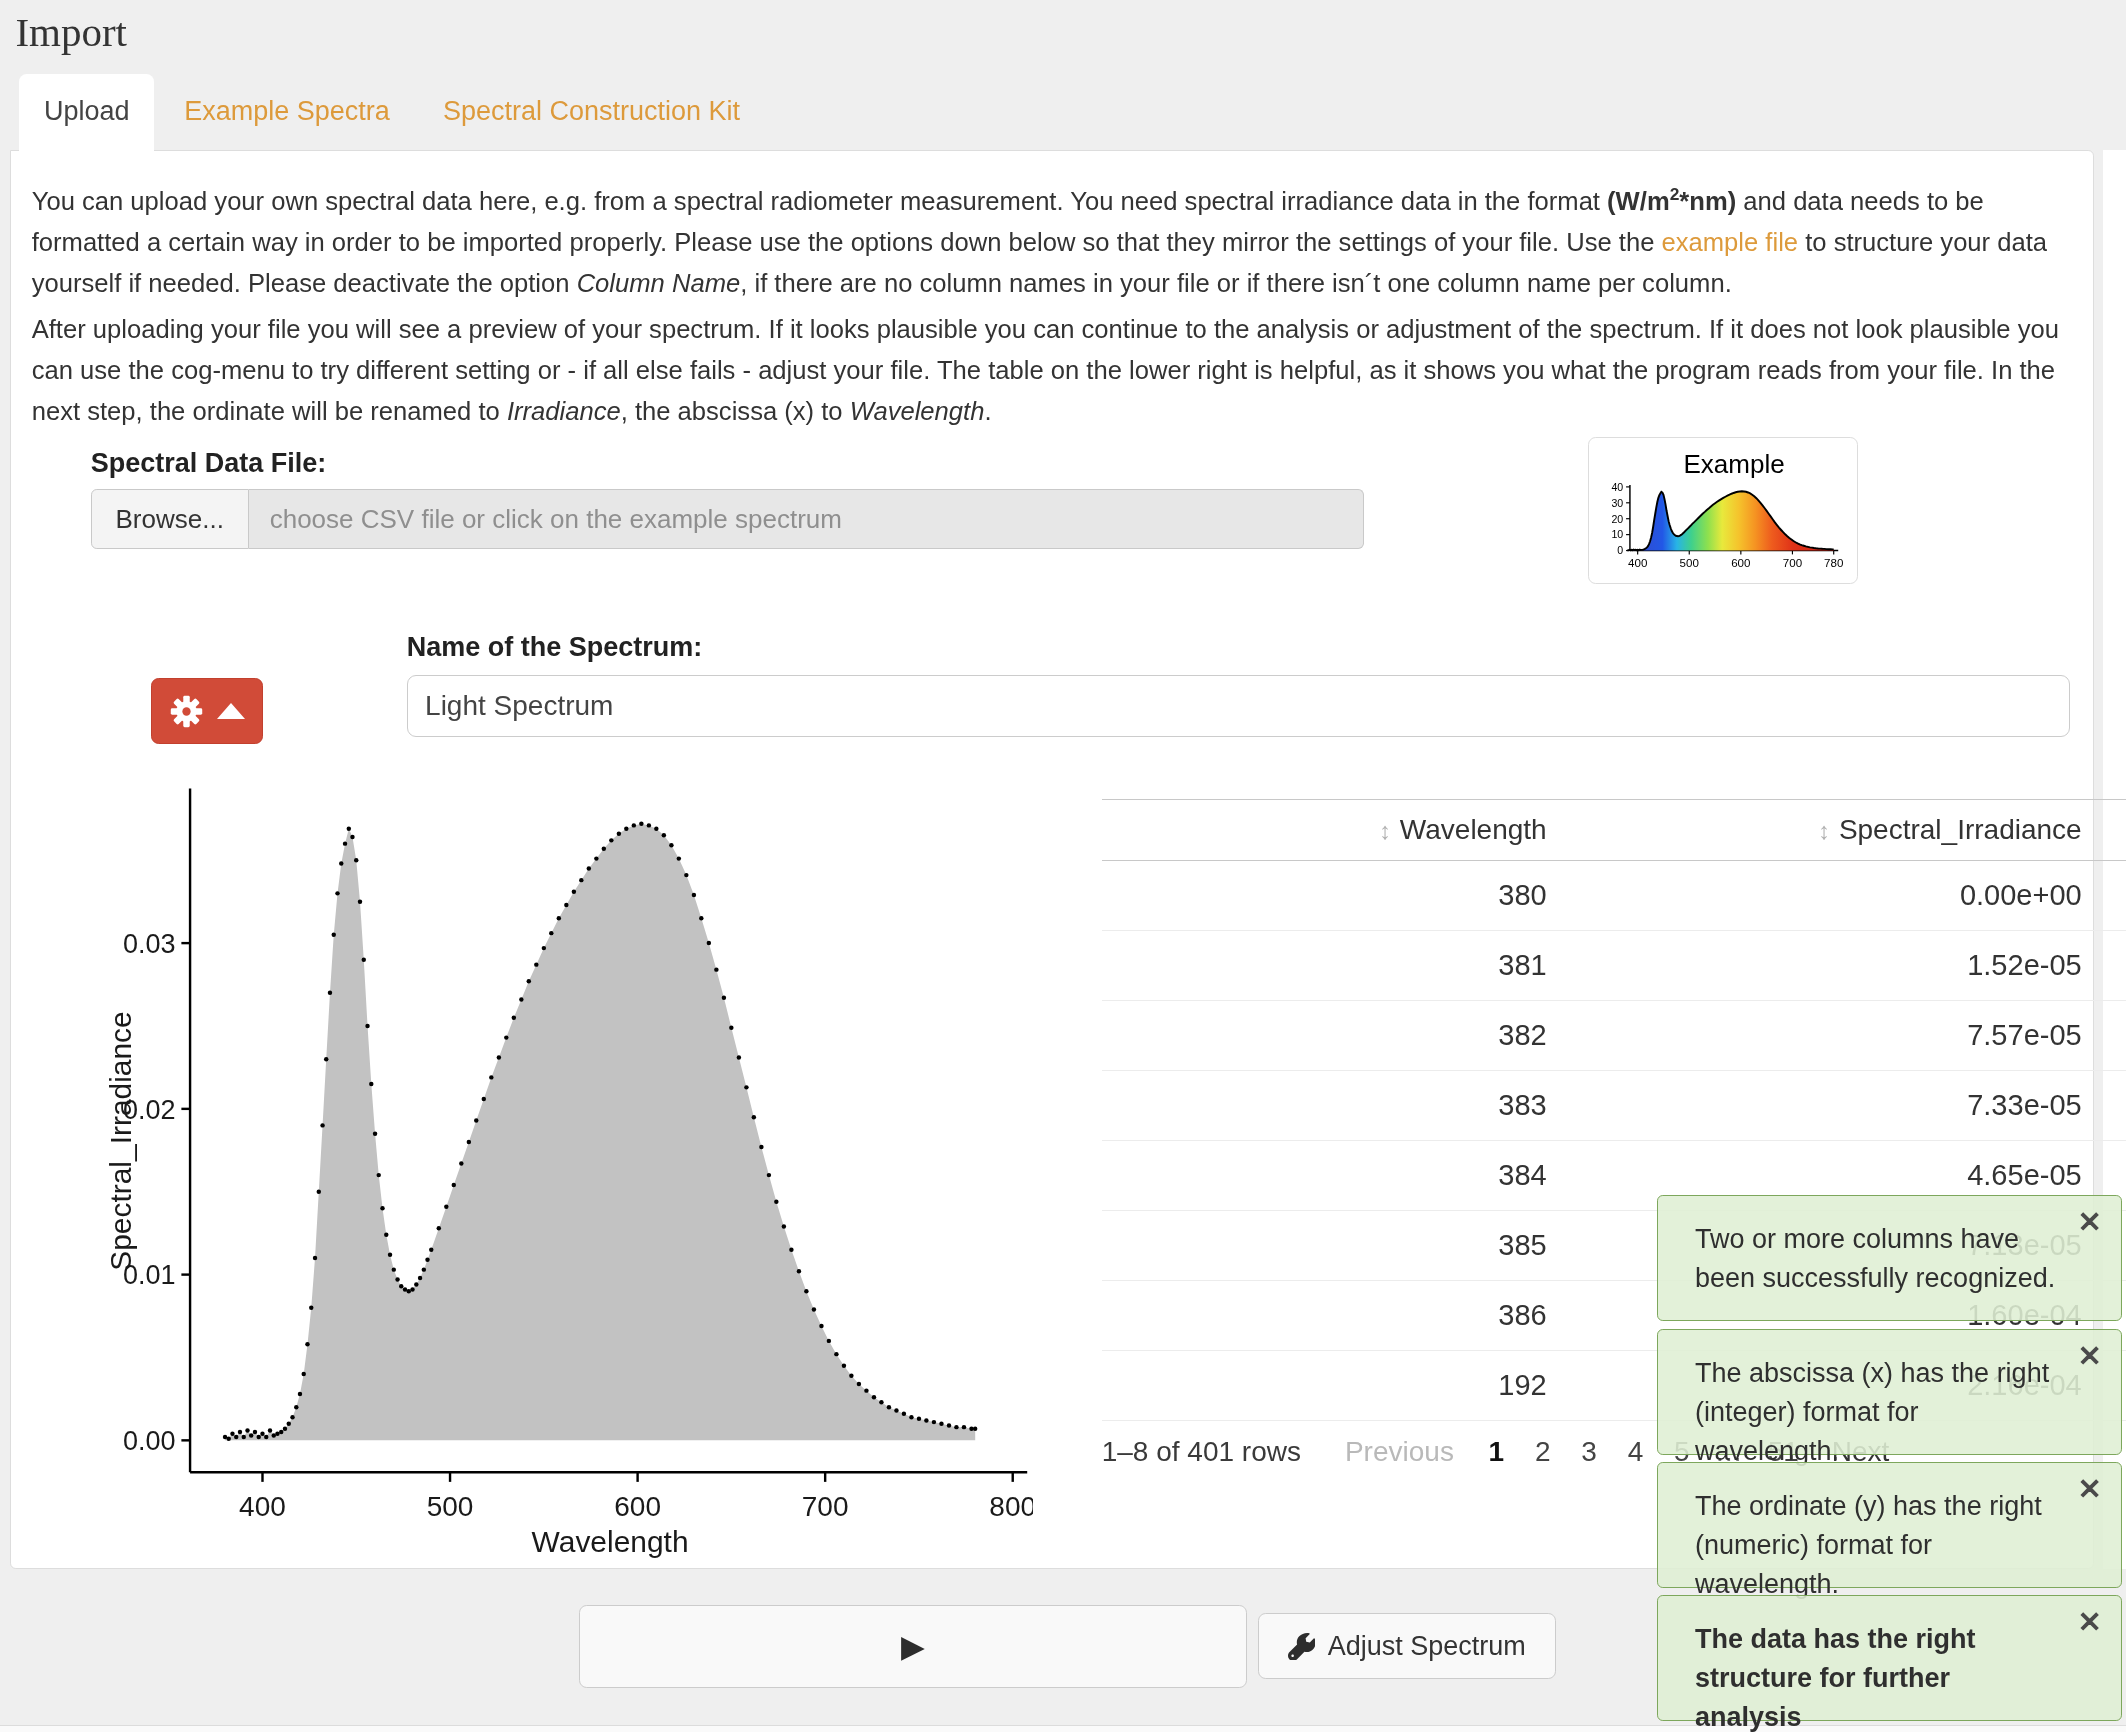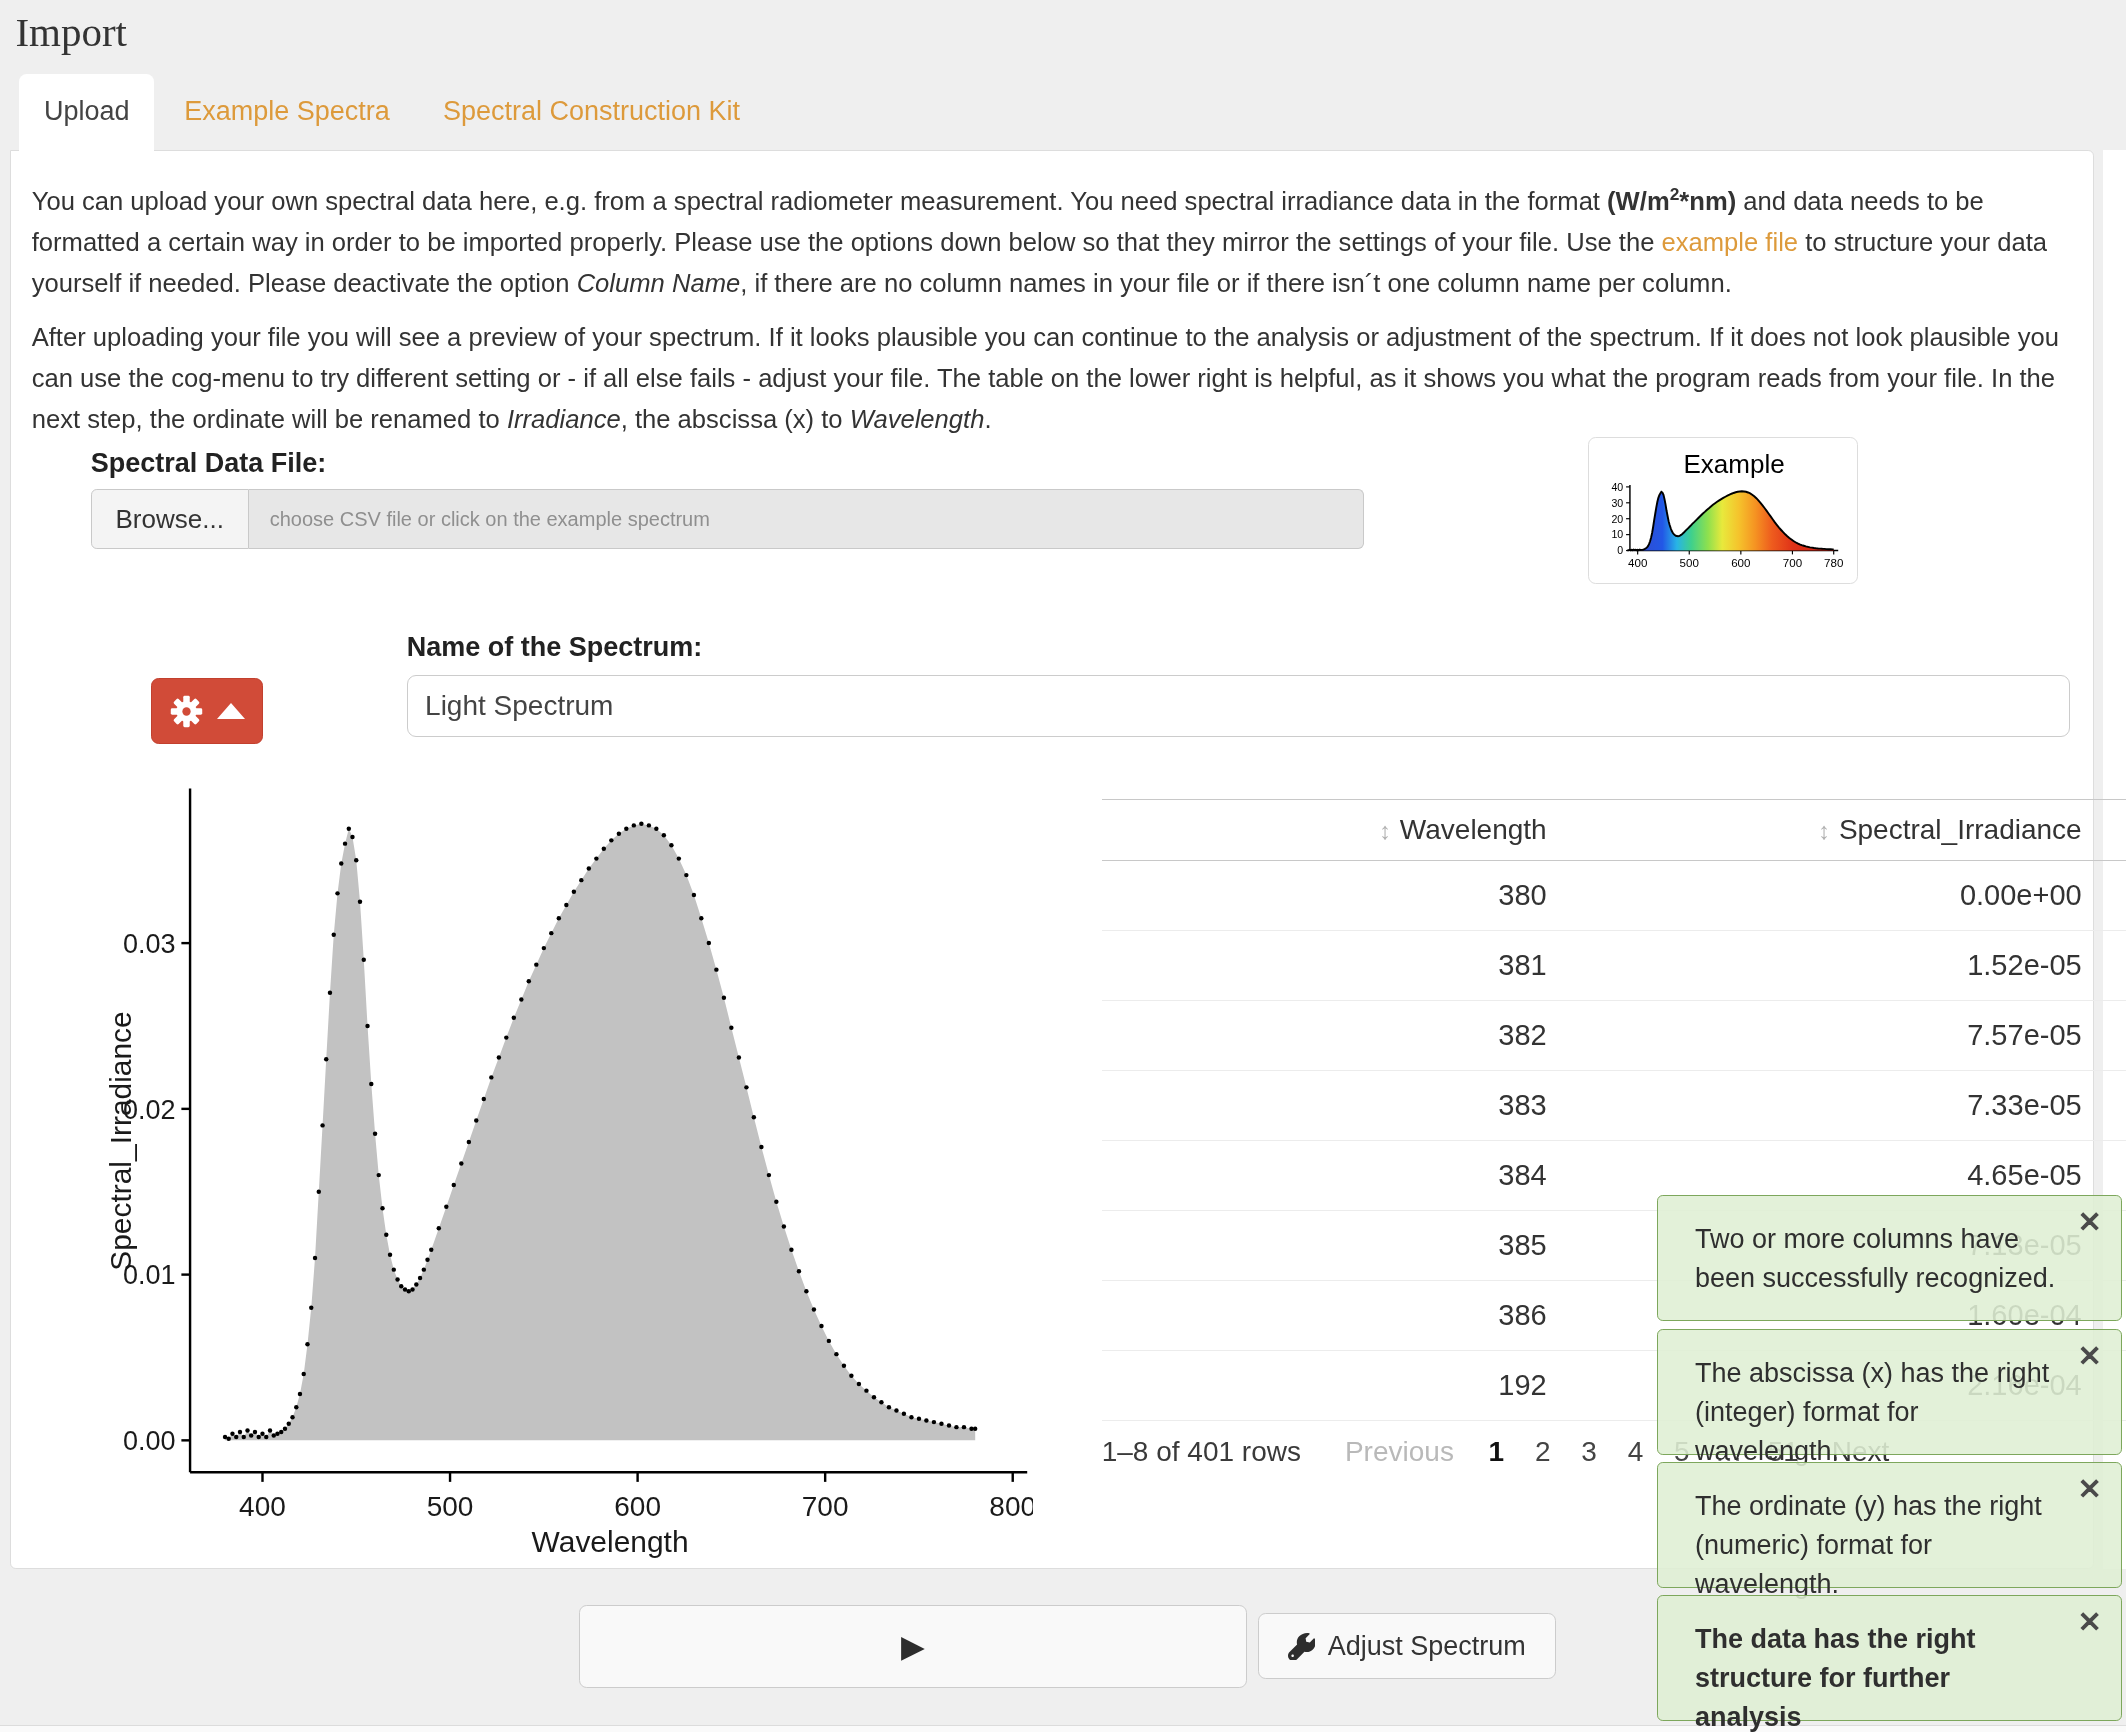--- a/index.html
+++ b/index.html
@@ -13,32 +13,32 @@
   .tab{position:absolute;top:74px;height:75px;line-height:75px;font-size:27px;text-align:center;cursor:pointer;z-index:3;}
   .tab.active{left:19.3px;width:135px;background:#fff;color:#444;border-radius:7.7px 7.7px 0 0;height:77px;}
   .tab.t2{left:183px;width:208px;}
   .tab.t3{left:442px;width:299px;}
   .tab.inactive{color:var(--orange);}
 
   .panel{position:absolute;left:9.7px;top:150px;width:2084px;height:1419px;background:#fff;border:1px solid #ddd;border-radius:0 5.8px 5.8px 5.8px;box-sizing:border-box;z-index:2;}
 
   .para{position:absolute;left:21px;width:2049px;margin:0;font-size:25.6px;line-height:41px;color:#333;}
   #p1{top:23px;}
-  #p2{top:166px;}
+  #p2{top:158px;}
   .para b{font-weight:bold;}
   .para sup{font-weight:bold;font-size:0.68em;}
   a.link{color:var(--orange);text-decoration:none;cursor:pointer;}
 
   .section-label{position:absolute;font-size:27px;font-weight:bold;color:#222;}
   .lbl-file{left:80px;top:297px;}
   .lbl-name{left:396px;top:481px;}
 
   .file-group{position:absolute;left:80px;top:338px;width:1273px;height:60px;display:flex;}
   .browse-btn{width:156px;background:#f4f4f4;border:1px solid #c9c9c9;border-radius:5.8px 0 0 5.8px;font-size:26px;color:#333;display:flex;align-items:center;justify-content:center;cursor:pointer;}
-  .file-box{flex:1;background:#e7e7e7;border:1px solid #c9c9c9;border-left:none;border-radius:0 5.8px 5.8px 0;font-size:20px;color:#555;padding:0 21px;font-family:"Liberation Sans",sans-serif;}
+  .file-box{flex:1;background:#e7e7e7;border:1px solid #c9c9c9;border-left:none;border-radius:0 5.8px 5.8px 0;font-size:26px;color:#555;padding:0 21px;font-family:"Liberation Sans",sans-serif;}
   .file-box::placeholder{color:#8f8f8f;}
 
   .example-thumb{position:absolute;left:1577px;top:286px;width:268px;height:145px;background:#fff;border:1px solid #ddd;border-radius:7.7px;display:flex;align-items:center;justify-content:center;cursor:pointer;}
 
   .gear-btn{position:absolute;left:140px;top:527px;width:110px;height:64px;background:var(--red);border:1px solid #c2402e;border-radius:7.7px;display:flex;align-items:center;justify-content:center;gap:11.6px;cursor:pointer;}
   .caret-up{width:0;height:0;border-left:14.5px solid transparent;border-right:14.5px solid transparent;border-bottom:16.4px solid #fff;}
 
   .name-input{position:absolute;left:396px;top:524px;width:1663px;height:62px;box-sizing:border-box;border:1px solid #ccc;border-radius:9px;font-size:28px;color:#444;padding:0 17.4px;font-family:"Liberation Sans",sans-serif;background:#fff;}
 
   #chartSvg{position:absolute;left:97px;top:623px;}

